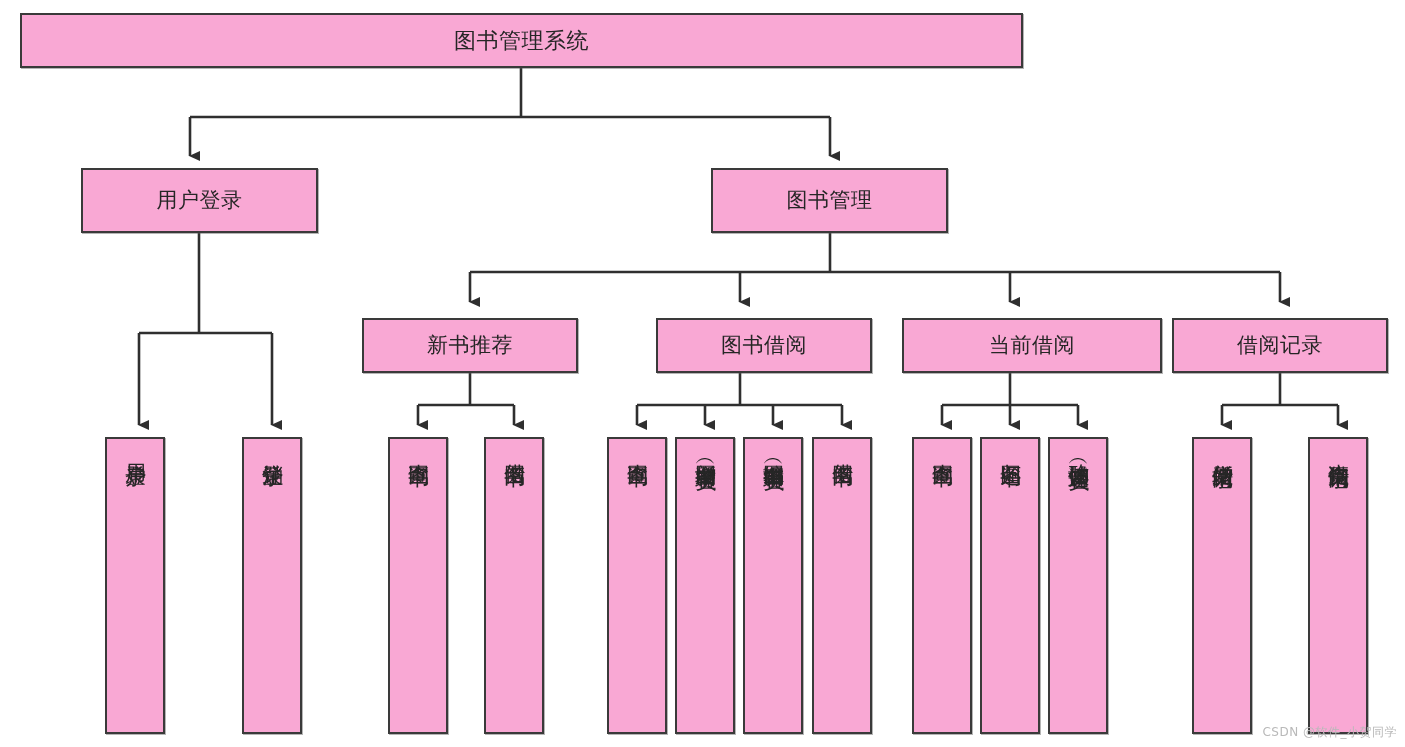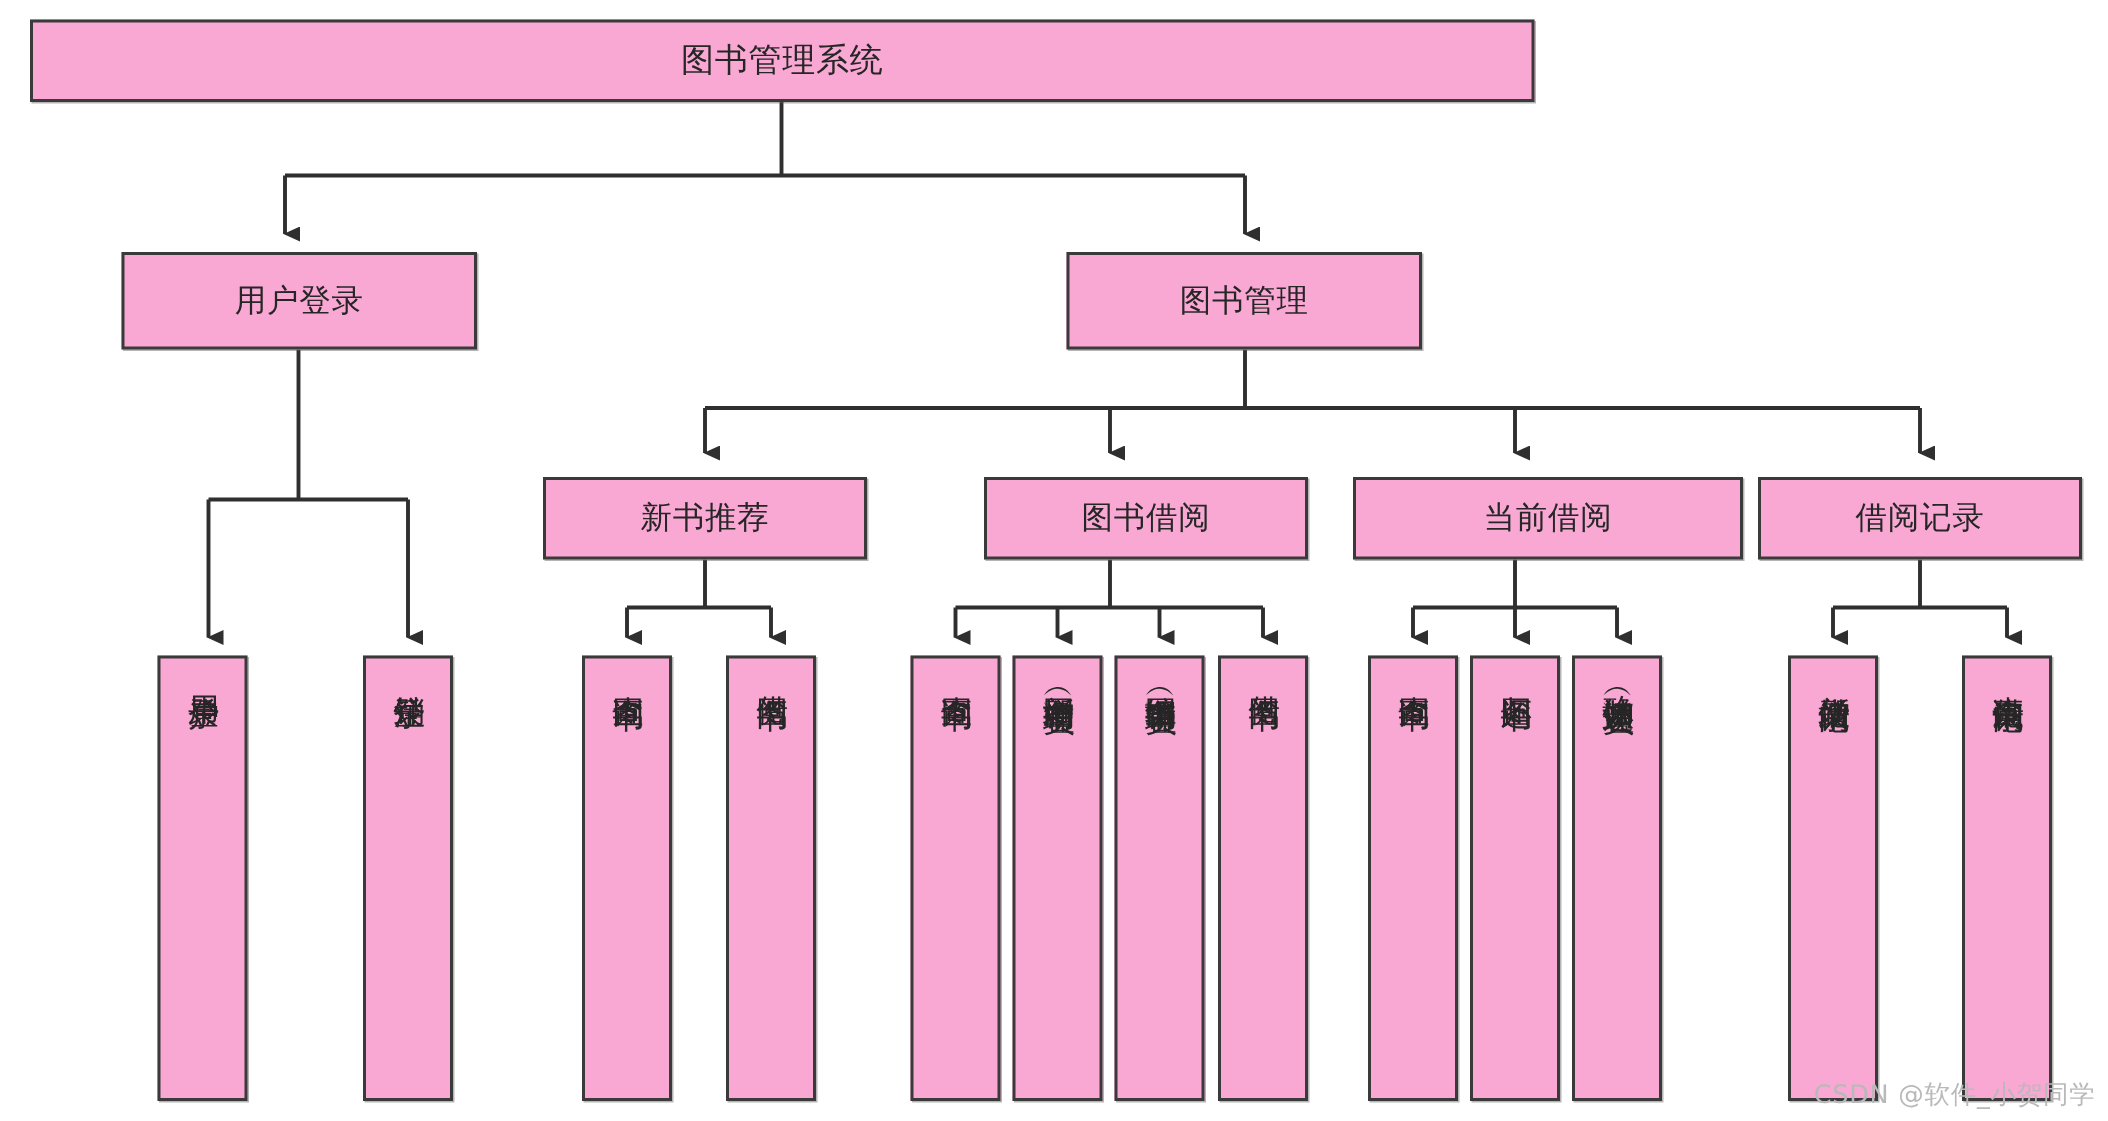--- a/index.html
+++ b/index.html
@@ -54,21 +54,21 @@
     line-height: 1.32;
     letter-spacing: 1px;
     white-space: normal;
     text-align: center;
   }
   .node.root .lbl { font-size: 22px; }
   #watermark {
     position: absolute;
     right: 8px;
     bottom: 6px;
-    font-size: 17px;
+    font-size: 12px;
     color: #b9b9b9;
     letter-spacing: 0.5px;
     white-space: nowrap;
   }
 </style>
 </head>
 <body>
 
 <div id="canvas">
 

